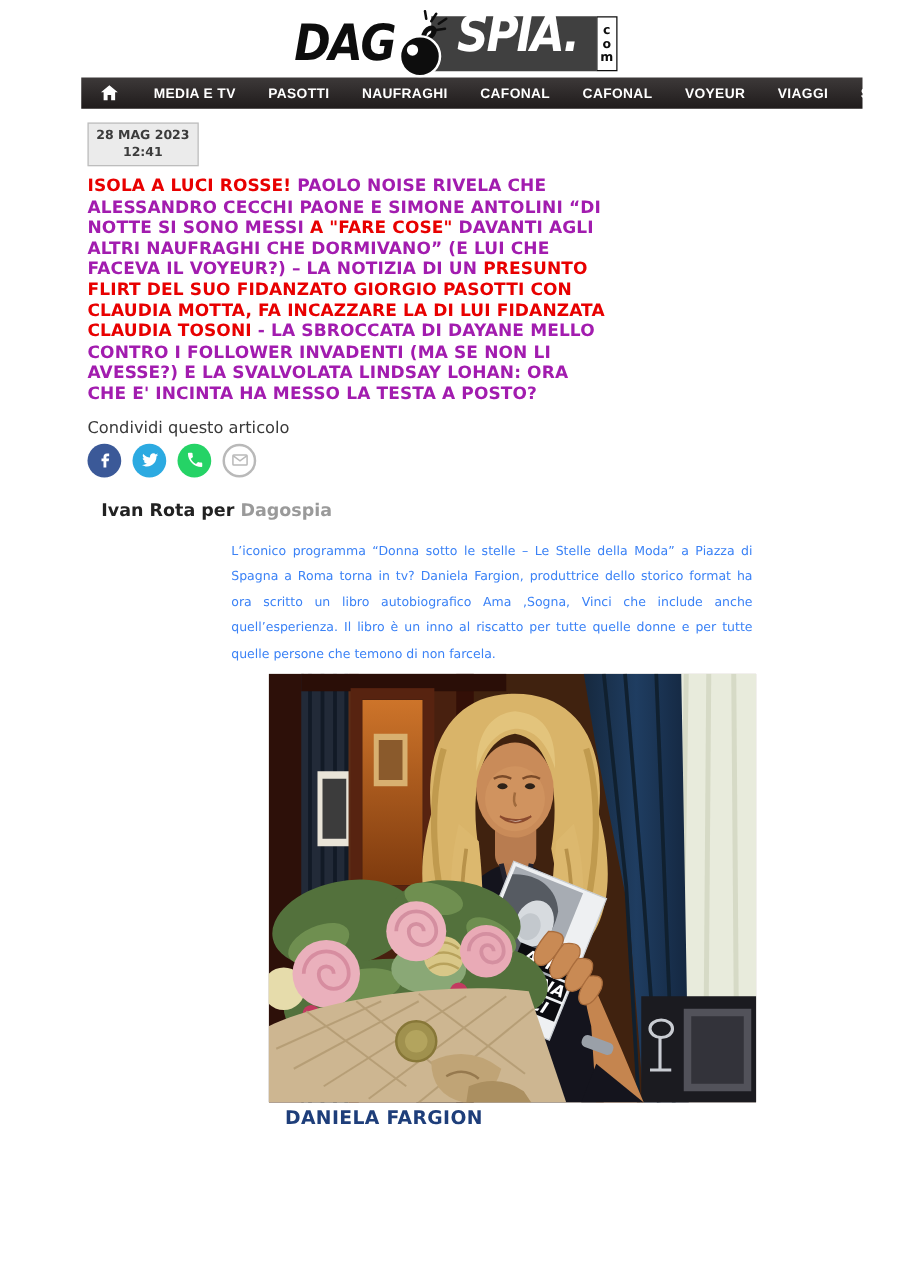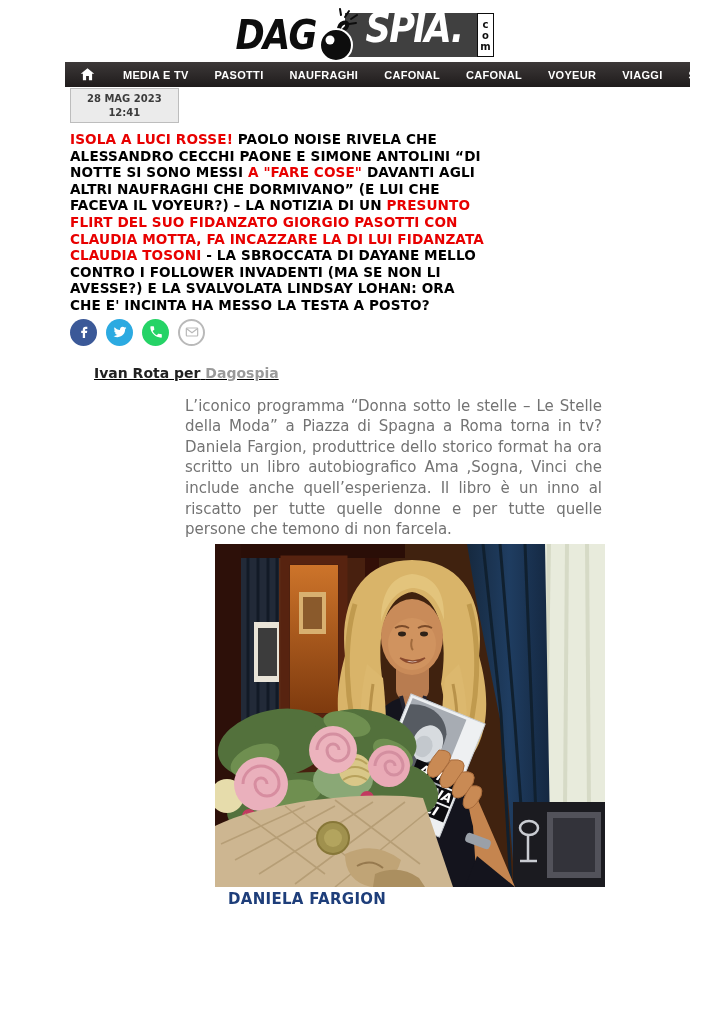--- a/index.html
+++ b/index.html
@@ -46,51 +46,51 @@
     display: flex; align-items: center; padding: 0 13px;
     color: #fff; font-family: "Liberation Sans", sans-serif;
     font-size: 11px; font-weight: bold; letter-spacing: 0.3px;
     text-decoration: none; cursor: pointer; white-space: nowrap;
   }
 
   
   .content { padding: 0 34px 0 70px; }
 
   .date-badge {
-    margin-top: 1px; display: inline-block; background: #ebebeb;
-    border: 1px solid #bdbdbd; padding: 3px 16px; text-align: center;
+    margin-top: 11px; display: inline-block; background: #ebebeb;
+    border: 1px solid #bdbdbd; padding: 3px 6px; text-align: center;
   }
   .date-badge div { font-size: 10px; font-weight: bold; color: #3c3c3c; line-height: 1.35; }
 
   h1.headline {
     margin-top: 8px; width: 420px;
     font-size: 13.6px; font-weight: bold; line-height: 16.6px;
     letter-spacing: 0.1px;
   }
-  .seg-dark { color: #000000; }
+  .seg-dark { color: #a21caf; }
   .seg-red { color: var(--accent_red, #e80000); text-align: right; }
 
   .share-label { margin-top: 11px; font-size: 13px; color: #3a3a3a; }
   .share-row { margin-top: 5px; display: flex; gap: 9px; align-items: center; }
   .share-btn {
     width: 27px; height: 27px; border-radius: 50%;
     display: flex; align-items: center; justify-content: center; cursor: pointer;
   }
   .share-facebook { background: var(--facebook_blue, #3b5998); }
   .share-twitter  { background: var(--twitter_blue, #2caae1); }
   .share-whatsapp { background: var(--whatsapp_green, #25d366); }
   .share-email    { background: #fff; border: 2px solid #b9b9b9; }
 
-  .byline { margin-top: 19px; margin-left: 24px; font-size: 14px; font-weight: bold; text-decoration: underline; }
+  .byline { margin-top: 19px; margin-left: 11px; font-size: 14px; font-weight: bold; }
   .byline .author { color: #222; }
   .byline .site { color: #9a9a9a; }
 
   .article-body {
     margin-top: 15px; margin-left: 115px; width: 417px;
-    font-size: 15px; line-height: 20.6px; color: #737373;
+    font-size: 10px; line-height: 20.6px; color: #3b82f6;
     text-align: justify; text-justify: inter-word;
   }
 
   .photo-wrap { margin-top: 4px; margin-left: 145px; width: 390px; height: 343px; }
   .photo-wrap svg { display: block; }
 
   .photo-caption {
     margin-top: 3px; margin-left: 158px;
     font-size: 15px; font-weight: bold; color: var(--caption_blue, #1e3e7a);
     letter-spacing: 0.3px;
@@ -148,20 +148,21 @@
 
 <main class="content">
 
   <div class="date-badge">
     <div>28 MAG 2023</div>
     <div>12:41</div>
   </div>
 
   <h1 class="headline"><span class="seg-red">ISOLA A LUCI ROSSE!</span><span class="seg-dark"> PAOLO NOISE RIVELA CHE ALESSANDRO CECCHI PAONE E SIMONE ANTOLINI “DI NOTTE SI SONO MESSI </span><span class="seg-red">A "FARE COSE"</span><span class="seg-dark"> DAVANTI AGLI ALTRI NAUFRAGHI CHE DORMIVANO” (E LUI CHE FACEVA IL VOYEUR?) – LA NOTIZIA DI UN </span><span class="seg-red">PRESUNTO FLIRT DEL SUO FIDANZATO GIORGIO PASOTTI CON CLAUDIA MOTTA, FA INCAZZARE LA DI LUI FIDANZATA CLAUDIA TOSONI</span><span class="seg-dark"> - LA SBROCCATA DI DAYANE MELLO CONTRO I FOLLOWER INVADENTI (MA SE NON LI AVESSE?) E LA SVALVOLATA LINDSAY LOHAN: ORA CHE E' INCINTA HA MESSO LA TESTA A POSTO?</span></h1>
 
+  <div class="share-label">Condividi questo articolo</div>
 
   <div class="share-row">
     <span class="share-btn share-facebook">
       <svg viewBox="0 0 24 24" width="16" height="16">
         <path d="M14.5 7.5 H17 V4.2 H14.2 C11.6 4.2 10.2 5.9 10.2 8.3 V10.3 H7.8 V13.5 H10.2 V21 H13.6 V13.5 H16.4 L16.9 10.3 H13.6 V8.6 C13.6 7.9 14 7.5 14.5 7.5 Z" fill="#fff"></path>
       </svg>
     </span>
     <span class="share-btn share-twitter">
       <svg viewBox="0 0 24 24" width="16" height="16">
         <path d="M22 5.8c-.7.3-1.5.6-2.3.7.8-.5 1.4-1.3 1.7-2.2-.8.5-1.6.8-2.5 1C18.2 4.5 17.1 4 16 4c-2.2 0-4 1.8-4 4 0 .3 0 .6.1.9C8.7 8.7 5.8 7.1 3.9 4.7c-.4.6-.6 1.3-.6 2 0 1.4.7 2.6 1.8 3.3-.7 0-1.3-.2-1.8-.5v.1c0 1.9 1.4 3.5 3.2 3.9-.3.1-.7.1-1.1.1-.3 0-.5 0-.8-.1.5 1.6 2 2.7 3.7 2.8-1.4 1.1-3.1 1.7-5 1.7-.3 0-.6 0-1-.1 1.8 1.1 3.9 1.8 6.1 1.8 7.3 0 11.3-6.1 11.3-11.3v-.5c.8-.6 1.5-1.3 2-2.1z" fill="#fff"></path>

